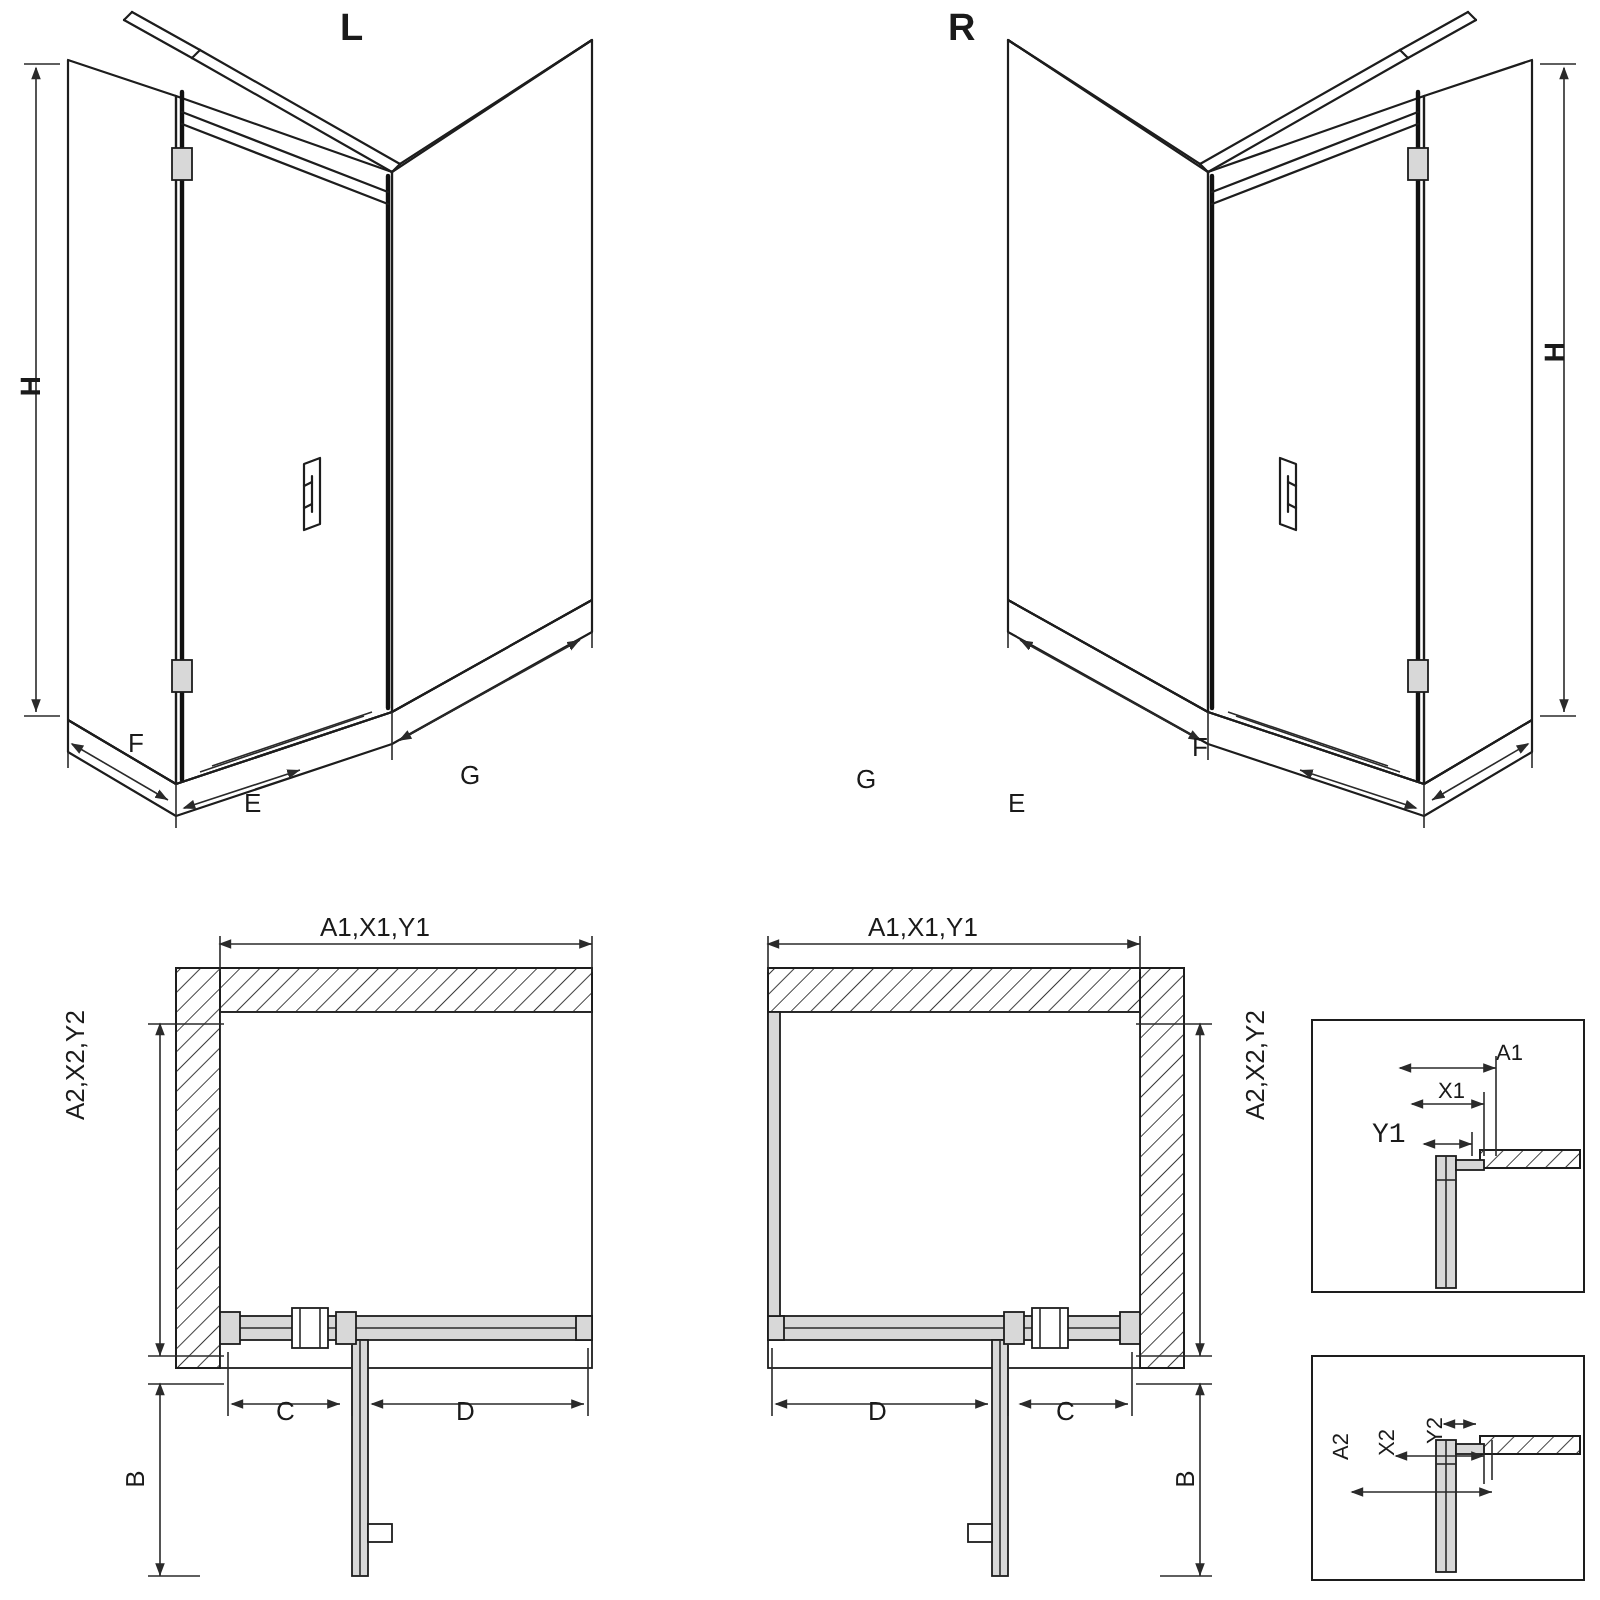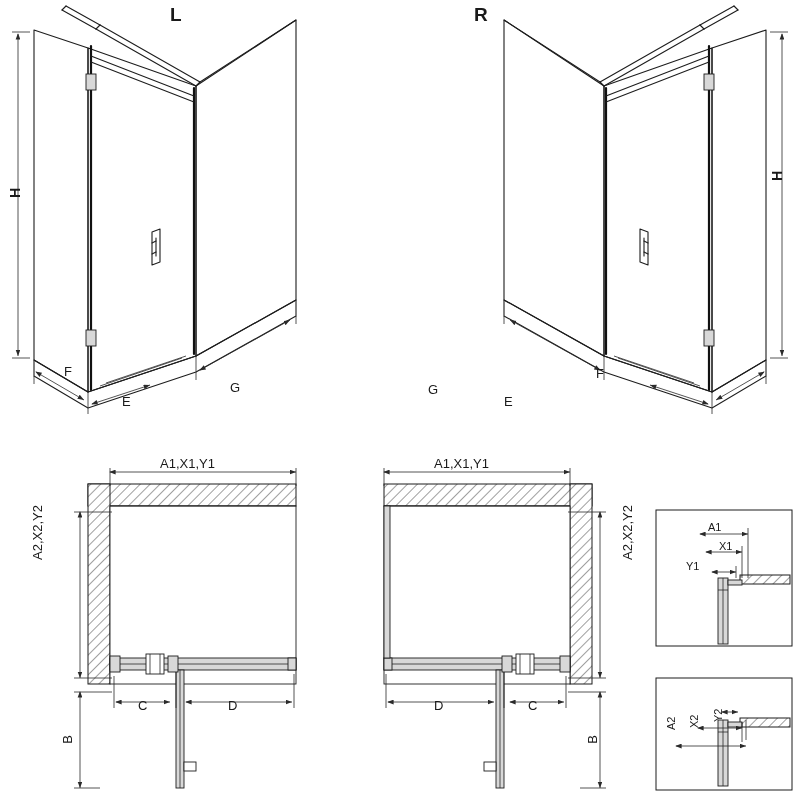--- a/index.html
+++ b/index.html
@@ -325,21 +325,21 @@
   <div style="position:absolute; left:138px; top:698px; font-size:13px;">C</div>
   <div style="position:absolute; left:228px; top:698px; font-size:13px;">D</div>
   <div style="position:absolute; left:63px; top:732px; font-size:13px; transform:rotate(-90deg);">B</div>
 
   <div style="position:absolute; left:434px; top:456px; font-size:13px;">A1,X1,Y1</div>
   <div style="position:absolute; left:620px; top:560px; font-size:13px; transform:rotate(-90deg); transform-origin:left top; white-space:nowrap;">A2,X2,Y2</div>
   <div style="position:absolute; left:434px; top:698px; font-size:13px;">D</div>
   <div style="position:absolute; left:528px; top:698px; font-size:13px;">C</div>
   <div style="position:absolute; left:588px; top:732px; font-size:13px; transform:rotate(-90deg);">B</div>
 
-  <div style="position:absolute; left:708px; top:521px; font-size:11px;">A1</div>
+  <div style="position:absolute; left:748px; top:521px; font-size:11px;">A1</div>
   <div style="position:absolute; left:719px; top:540px; font-size:11px;">X1</div>
-  <div style="position:absolute; left:686px; top:560px; font-size:11px;">Y1</div>
+  <div style="position:absolute; left:686px; top:560px; font-size:14px;font-family:Liberation Mono, monospace;">Y1</div>
 
   <div style="position:absolute; left:665px; top:730px; font-size:11px; transform:rotate(-90deg); transform-origin:left top;">A2</div>
   <div style="position:absolute; left:688px; top:728px; font-size:11px; transform:rotate(-90deg); transform-origin:left top;">X2</div>
   <div style="position:absolute; left:712px; top:722px; font-size:11px; transform:rotate(-90deg); transform-origin:left top;">Y2</div>
 
 </div>
 
 </body></html>

